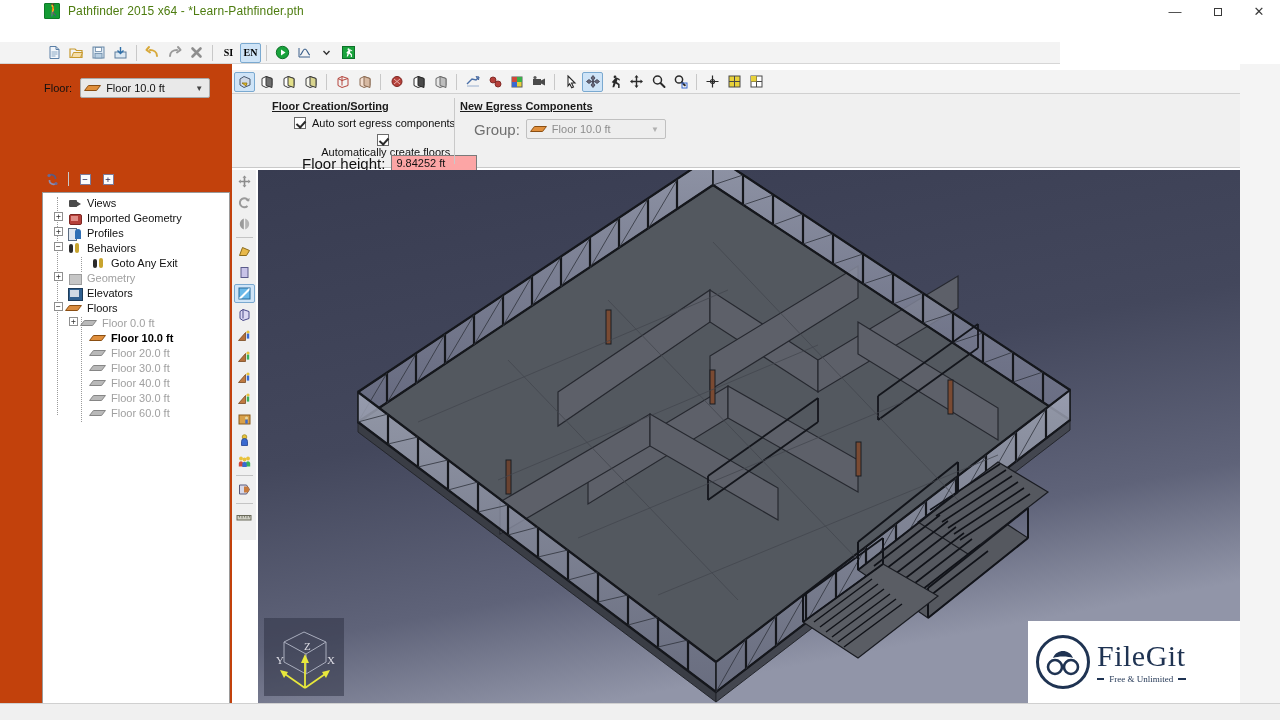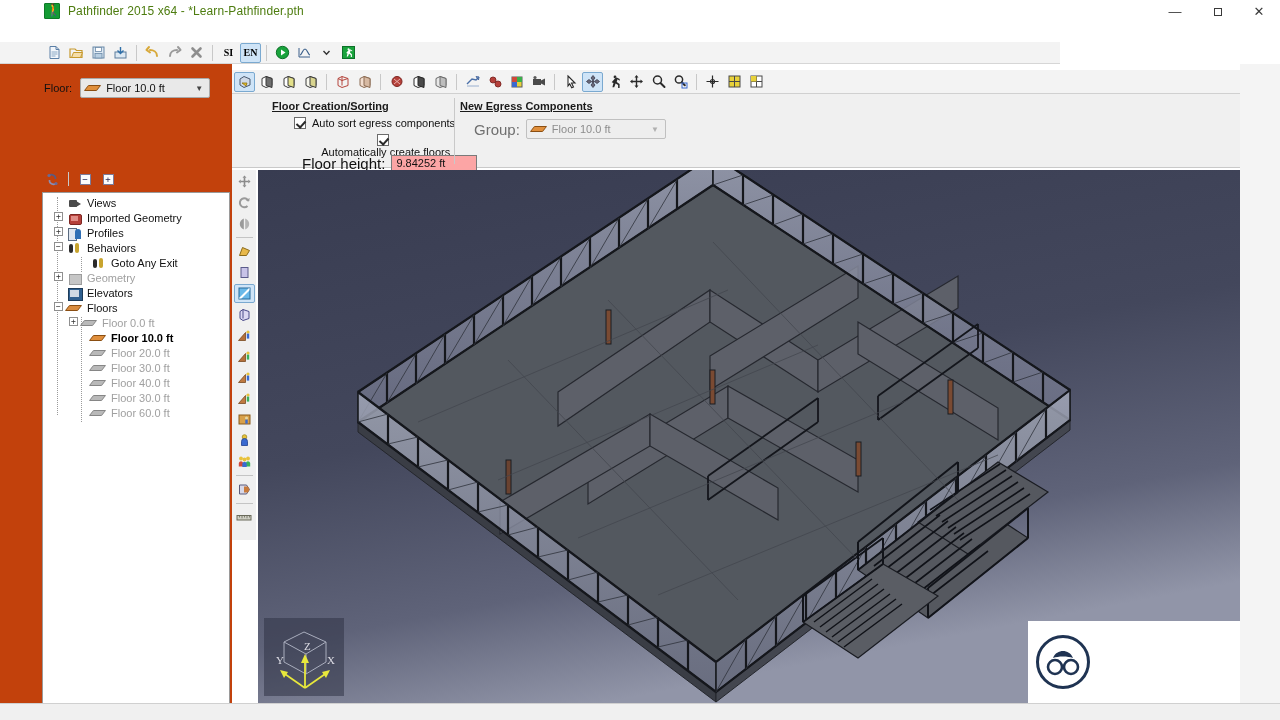--- a/index.html
+++ b/index.html
@@ -980,19 +980,27 @@
 
     <div class="watermark">
       <div class="wm-circle">
         <svg width="48" height="48" viewBox="0 0 48 48" style="position:absolute;left:0;top:0;">
           <path d="M14 20c2-5 6-7 10-7s8 2 10 7c-3-1-6-1.5-10-1.5S17 19 14 20z" fill="#1f3352"></path>
           <circle cx="16" cy="29" r="7" fill="none" stroke="#1f3352" stroke-width="2.6"></circle>
           <circle cx="32" cy="29" r="7" fill="none" stroke="#1f3352" stroke-width="2.6"></circle>
           <path d="M23 28h2" stroke="#1f3352" stroke-width="2.6"></path>
         </svg>
       </div>
+      <div class="wm-text">
+        <span class="wm-name">FileGit</span>
+        <span class="wm-sub">
+          <span class="wm-rule"></span>
+          <span>Free &amp; Unlimited</span>
+          <span class="wm-rule"></span>
+        </span>
+      </div>
     </div>
   </div>
 
   <div class="right-edge"></div>
   <div class="statusbar"></div>
 
 </div>
 
 </body></html>

